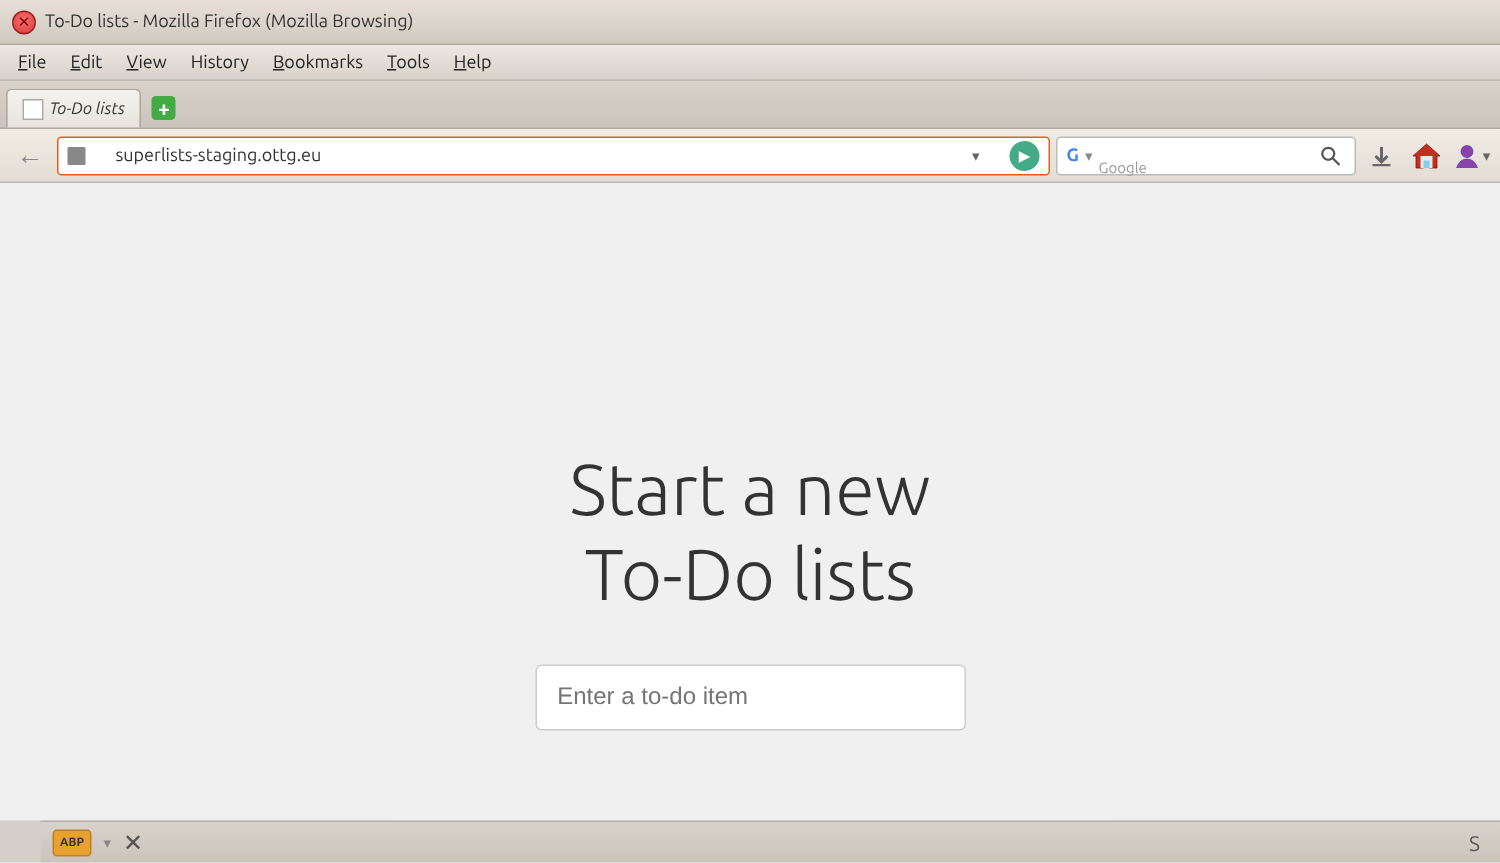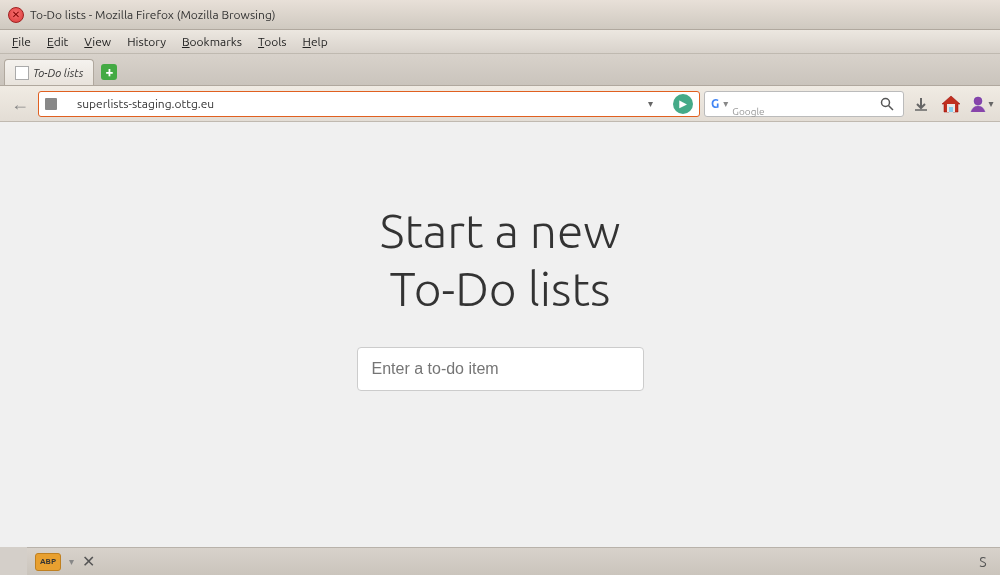--- a/index.html
+++ b/index.html
@@ -229,21 +229,21 @@
       cursor: pointer;
     }
 
     
     .page-content {
       flex: 1;
       background: #f0f0f0;
       display: flex;
       flex-direction: column;
       align-items: center;
-      justify-content: flex-start;
+      justify-content: flex-end;
       padding-top: 20px;
     }
     .content-card {
       background: #f0f0f0;
       width: 480px;
       padding: 60px 40px 60px 40px;
       display: flex;
       flex-direction: column;
       align-items: center;
       gap: 30px;

